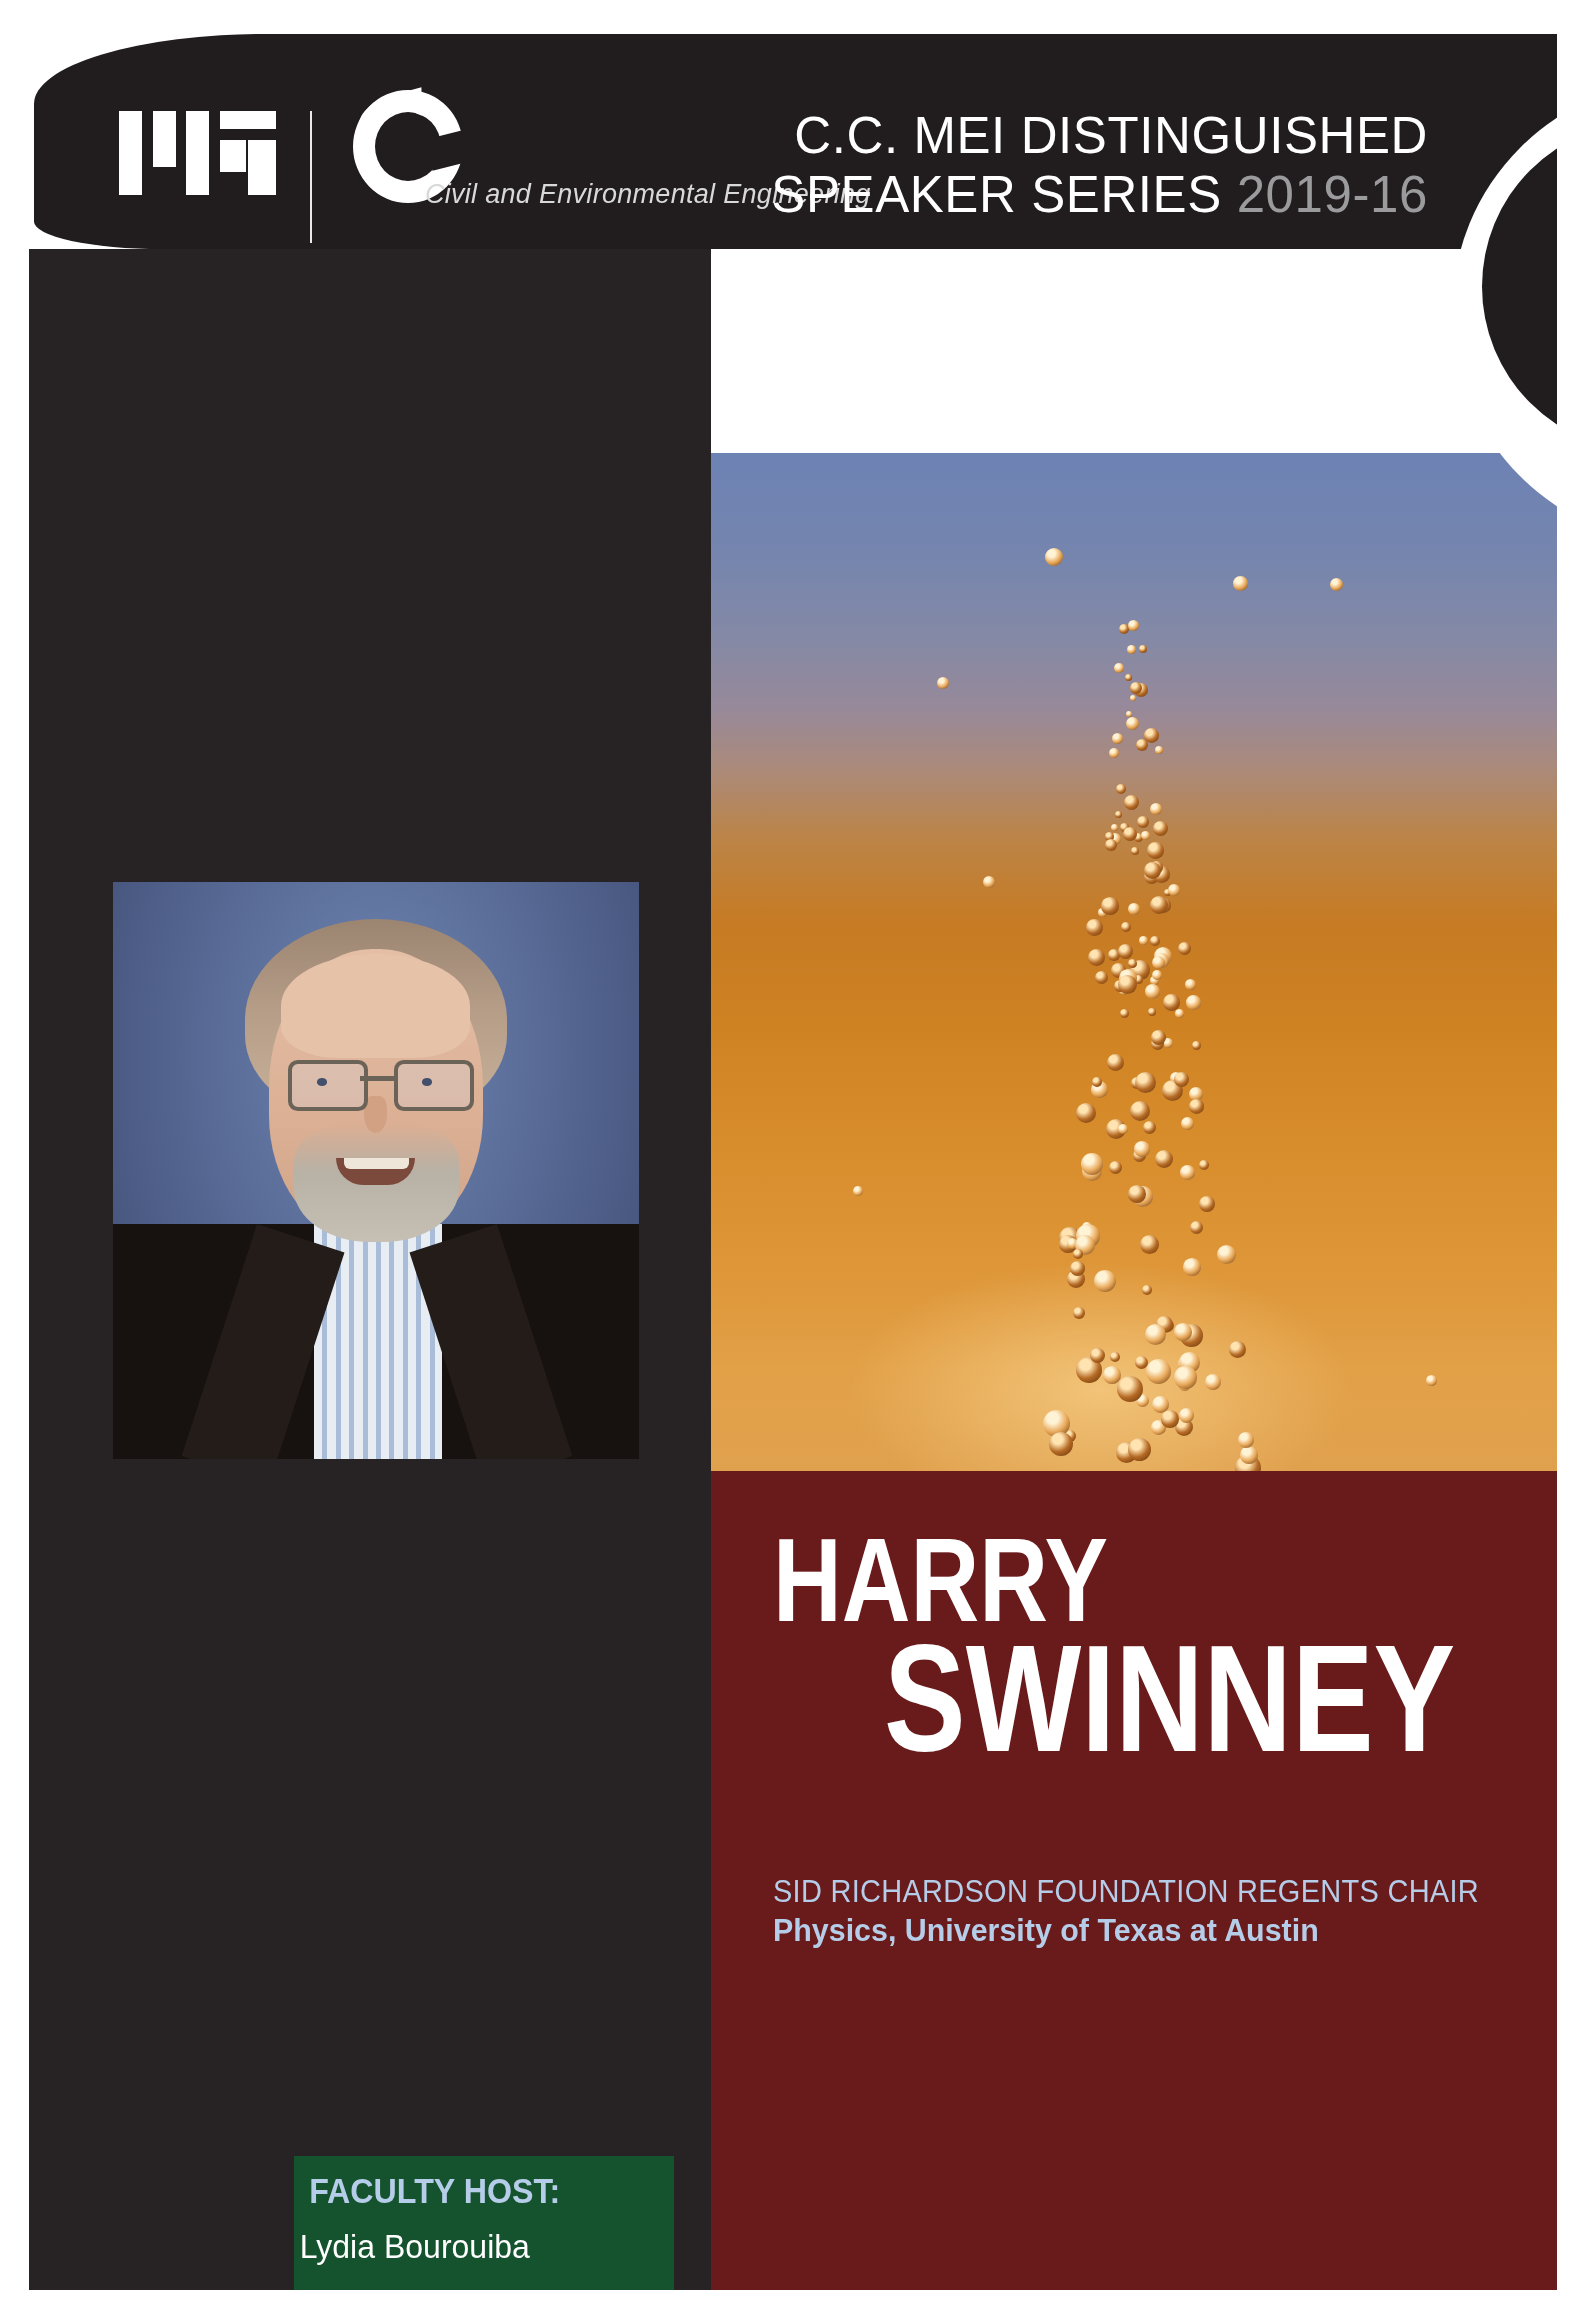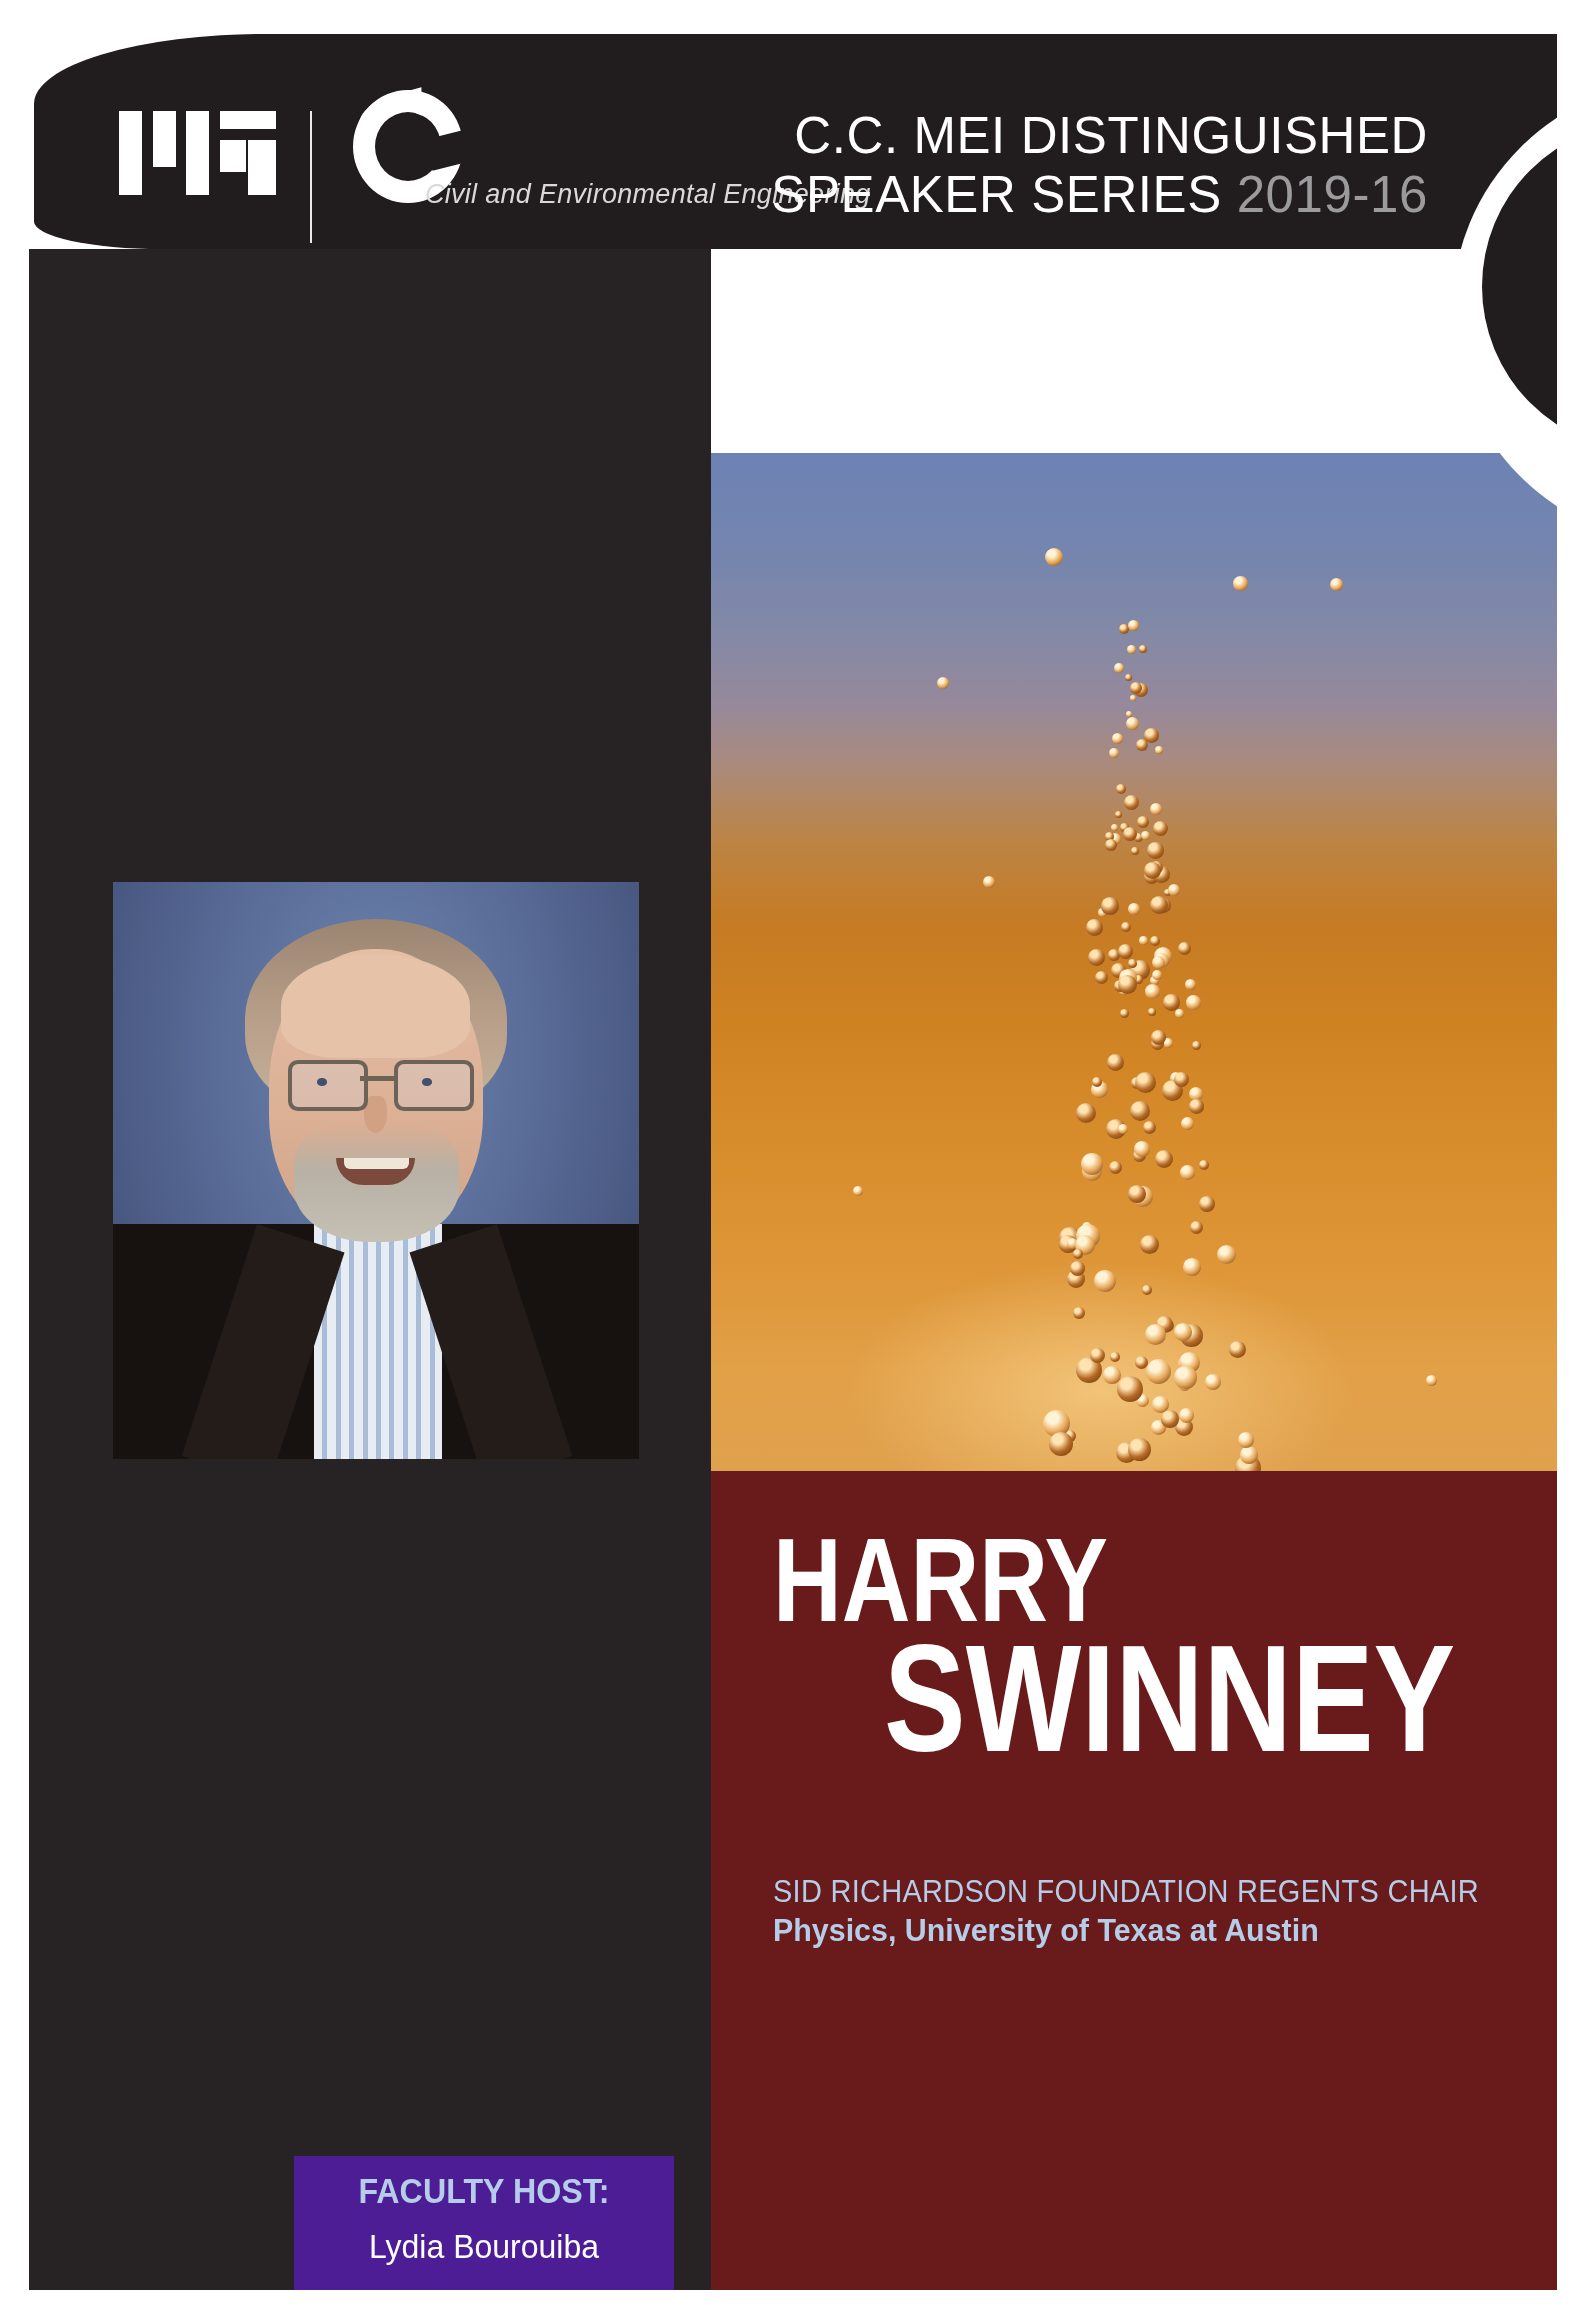--- a/index.html
+++ b/index.html
@@ -150,21 +150,21 @@
     transform:rotate(18deg); transform-origin:top left;
   }
   .p-lapel-r{
     left:292px; top:342px; width:92px; height:244px; background:#231c18;
     transform:rotate(-18deg); transform-origin:top right;
   }
   .p-neck{left:233px; top:329px; width:61px; height:37px; background:#d6a98c;}
   
   .faculty-box{
     position:absolute; left:265px; top:2122px; width:380px; height:152px;
-    background:#4c1d95; z-index:2; text-align:center;
+    background:#14532d; z-index:2; text-align:left;
   }
   .faculty-label{
     margin-top:14.6px; font-size:35px; font-weight:700; color:#b5cde8;
     transform:scaleX(0.92); transform-origin:center;
   }
   .faculty-name{
     margin-top:17px; font-size:33px; color:#ffffff;
     transform:scaleX(0.97); transform-origin:center;
   }
   

